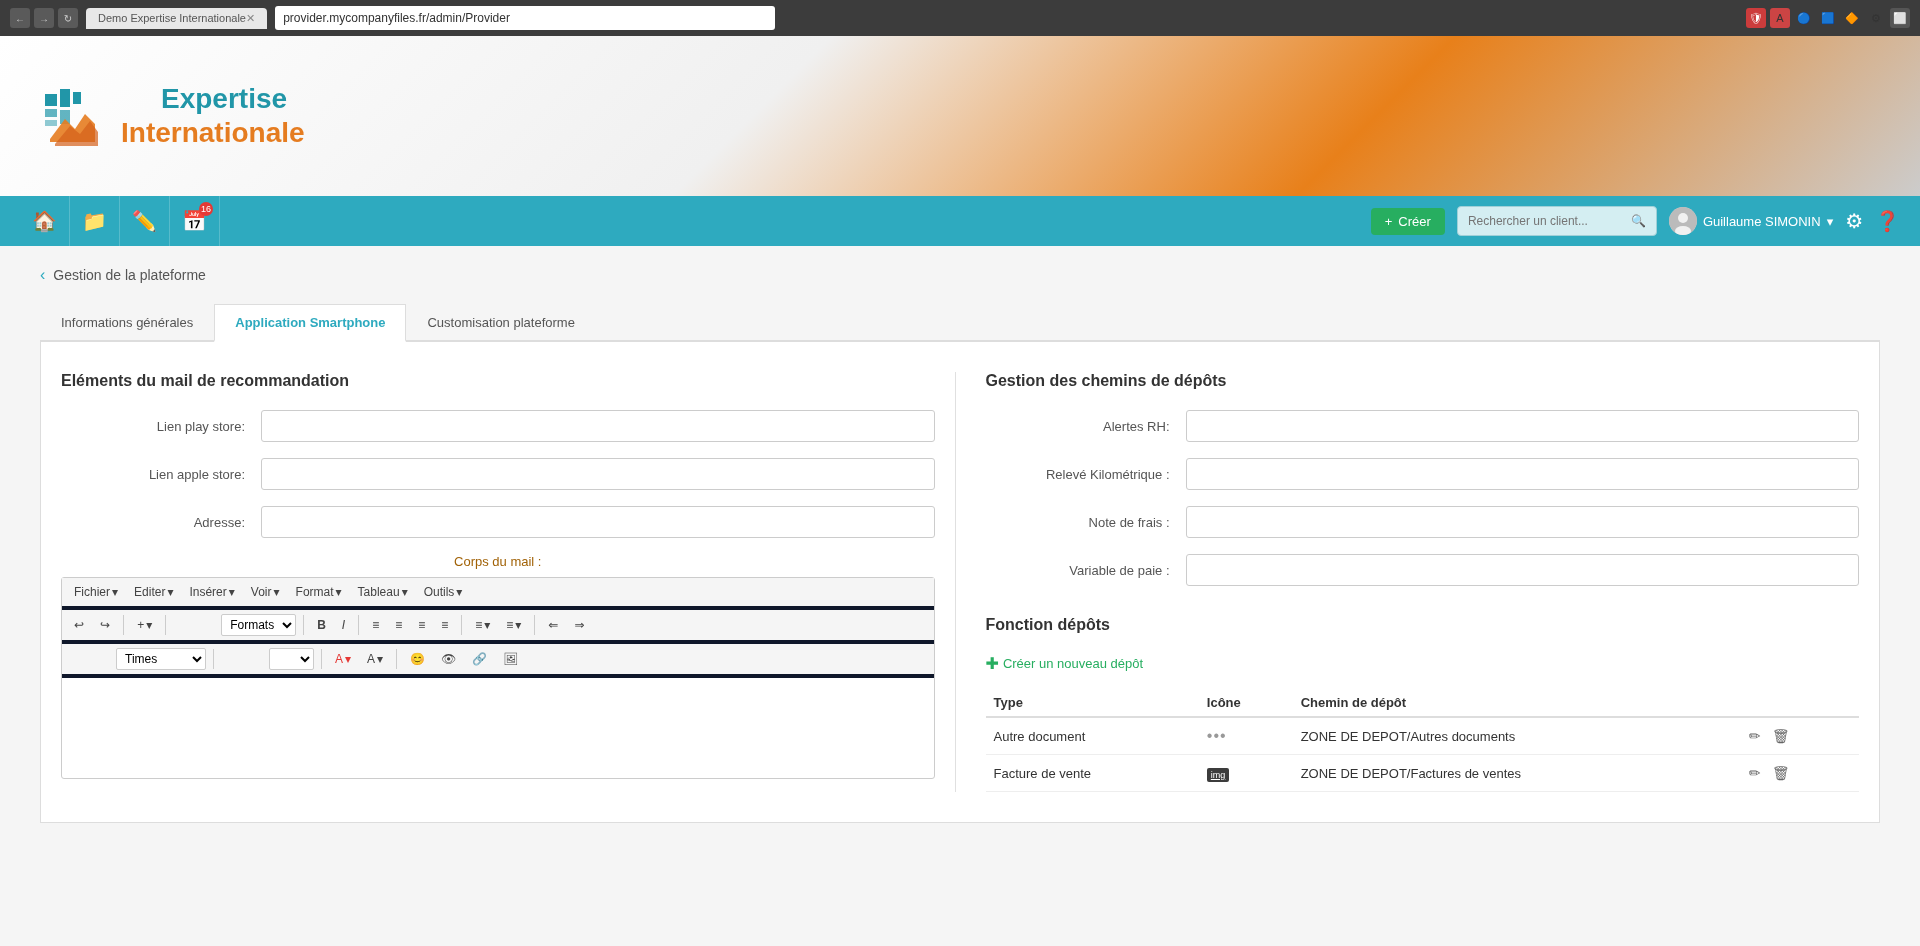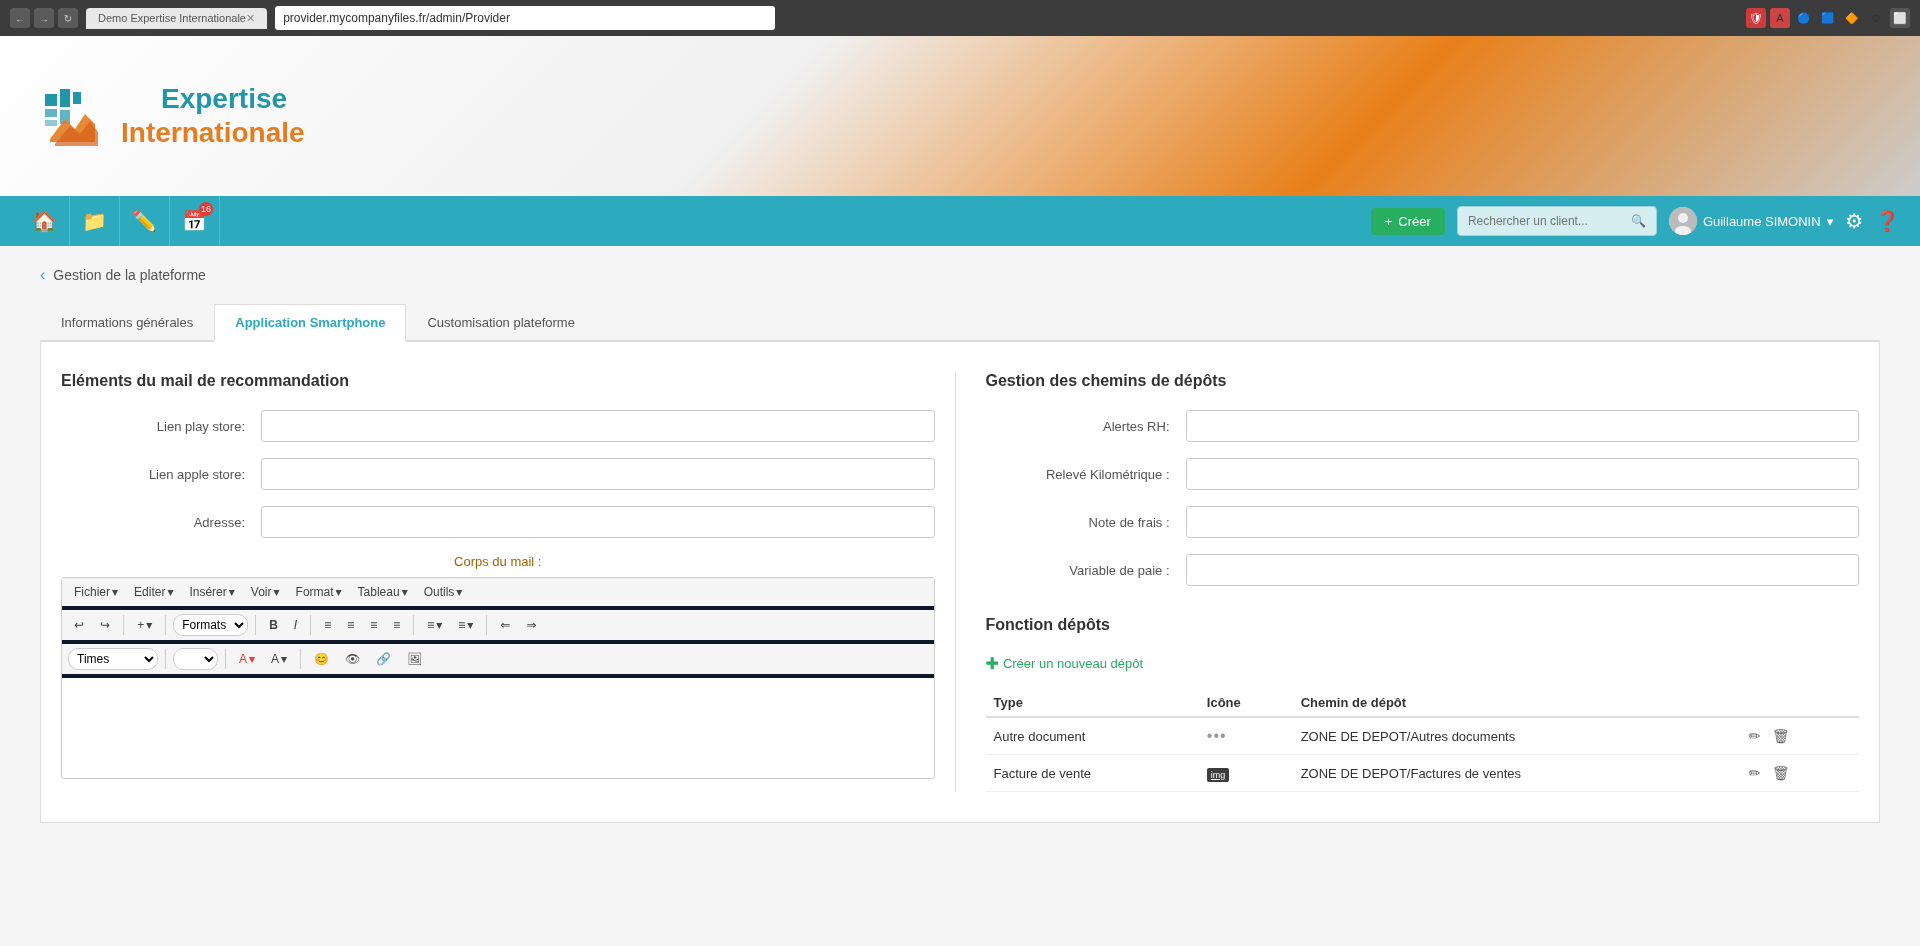--- a/index.html
+++ b/index.html
@@ -102,22 +102,22 @@
       background: #f5f5f5; border-bottom: 4px solid #0f172a;
       padding: 4px 6px; display: flex; align-items: center; gap: 4px; flex-wrap: wrap;
     }
     .toolbar-btn {
       background: none; border: 1px solid transparent; border-radius: 2px;
       padding: 2px 5px; font-size: 12px; cursor: pointer; color: #444;
       display: flex; align-items: center; gap: 2px;
     }
     .toolbar-separator { width: 1px; height: 20px; background: #ccc; margin: 0 3px; }
     .toolbar-select {
-      border: 1px solid #ccc; border-radius: 10px; background: white;
-      font-size: 12px; padding: 2px 4px; cursor: pointer;
+      border: 1px solid #ccc; border-radius: 2px; background: white;
+      font-size: 12px; padding: 2px 4px; cursor: pointer; margin-left: 48px;
     }
     .editor-body { min-height: 100px; padding: 8px; font-size: 13px; }
 
     .body-du-mail-label { text-align: center; font-size: 13px; color: #a16207; margin-bottom: 6px; }
 
     
     .gestion-section { margin-bottom: 30px; }
     .fonction-section { }
 
     .create-depot-btn {

